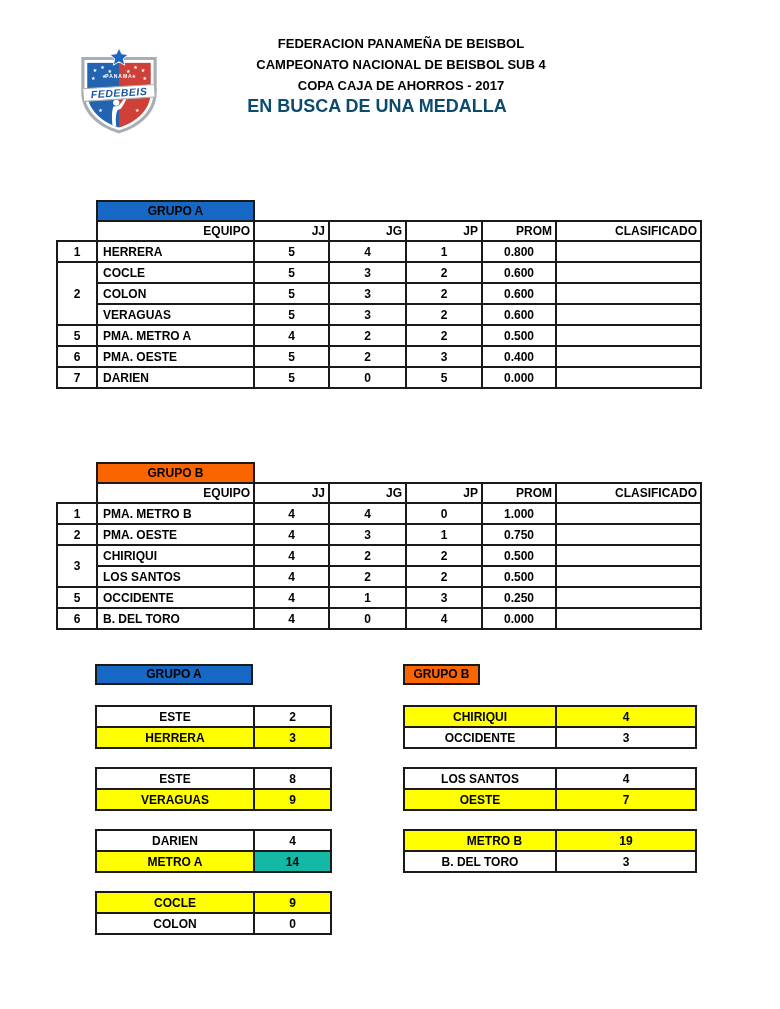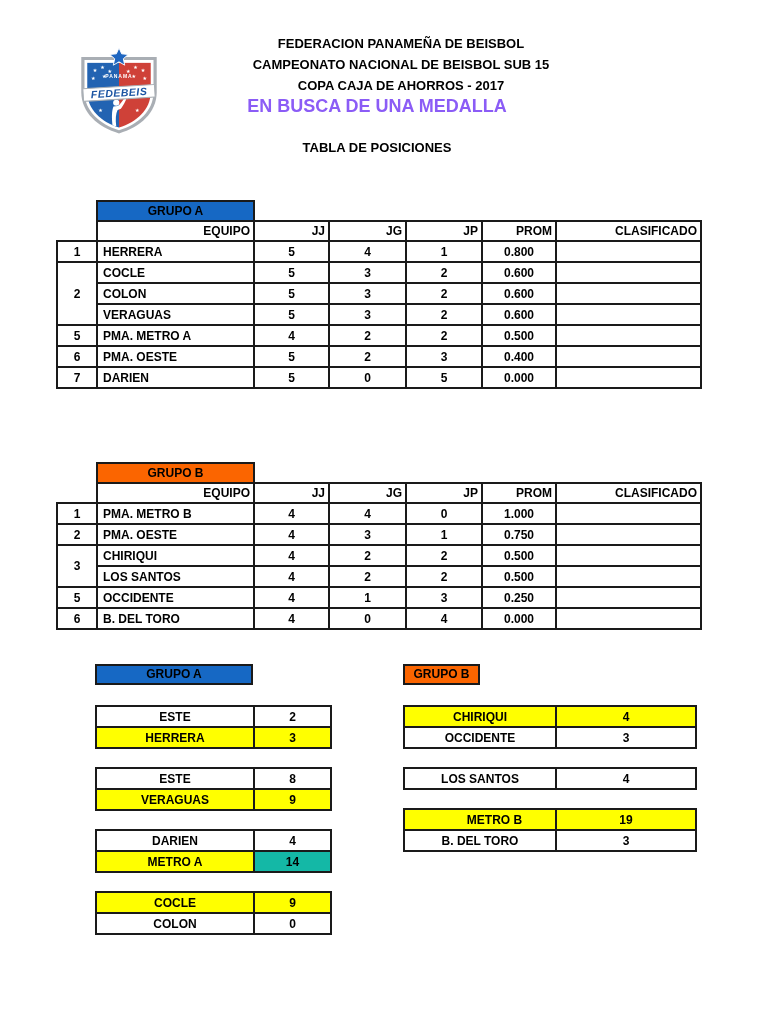--- a/index.html
+++ b/index.html
@@ -3,21 +3,21 @@
 <meta charset="utf-8">
 <style>
   html,body{margin:0;padding:0;background:#ffffff;}
   .page{position:relative;width:780px;height:1009px;background:#ffffff;
         font-family:"Liberation Sans",sans-serif;color:#000;overflow:hidden;}
 
   
   .logo{position:absolute;left:73px;top:47px;width:92px;height:90px;}
   .hdr{position:absolute;left:0;right:26px;top:33px;text-align:center;font-weight:bold;}
   .hline{font-size:13px;line-height:21px;padding-left:48px;}
-  .slogan{font-size:18px;line-height:20px;color:#8b5cf6;}
+  .slogan{font-size:18px;line-height:20px;color:#0c4a6e;}
   .sub{font-size:13px;line-height:20px;}
   .sub-first{margin-top:22px;}
 
   
   .stwrap{position:absolute;}
   table{border-collapse:collapse;table-layout:fixed;}
   .st td,.st th{border:2px solid #1a1a1a;font-size:12px;font-weight:bold;height:19px;
                 padding:0 3px;overflow:hidden;white-space:nowrap;background:#fff;}
   .st .ghost{border:none;background:transparent;}
   .st .band{text-align:center;height:17px;}
@@ -80,24 +80,23 @@
 
       <g transform="rotate(-3.5 50 51)">
         <rect x="11" y="44" width="78" height="14" fill="#ffffff" stroke="#aab0b6" stroke-width="1.2"></rect>
         <text x="50" y="55" font-size="11.5" font-weight="bold" font-style="italic" letter-spacing="0.5" fill="#1c55a3" text-anchor="middle">FEDEBEIS</text>
       </g>
     </svg>
   </div>
 
   <div class="hdr">
     <div class="hline">FEDERACION PANAMEÑA DE BEISBOL</div>
-    <div class="hline">CAMPEONATO NACIONAL DE BEISBOL SUB 15</div>
+    <div class="hline">CAMPEONATO NACIONAL DE BEISBOL SUB 4</div>
     <div class="hline">COPA CAJA DE AHORROS - 2017</div>
     <div class="slogan">EN BUSCA DE UNA MEDALLA</div>
-    <div class="sub sub-first">TABLA DE POSICIONES</div>
   </div>
 
   <div class="stwrap" style="left:56px;top:200px;">
       <table class="st">
         <colgroup>
           <col style="width: 40px;">
           <col style="width: 157px;">
           <col style="width: 75px;">
           <col style="width: 77px;">
           <col style="width: 76px;">
@@ -355,20 +354,24 @@
       <table class="gm">
         <colgroup>
           <col style="width: 152px;">
           <col style="width: 140px;">
         </colgroup>
         <tbody>
           <tr>
             <td>LOS SANTOS</td>
             <td>4</td>
           </tr>
+          <tr>
+            <td style="background: rgb(255, 255, 0);">OESTE</td>
+            <td style="background: rgb(255, 255, 0);">7</td>
+          </tr>
         </tbody>
       </table>
       <table class="gm">
         <colgroup>
           <col style="width: 152px;">
           <col style="width: 140px;">
         </colgroup>
         <tbody>
           <tr>
             <td style="background: rgb(255, 255, 0); padding-left: 31px;">METRO B</td>

